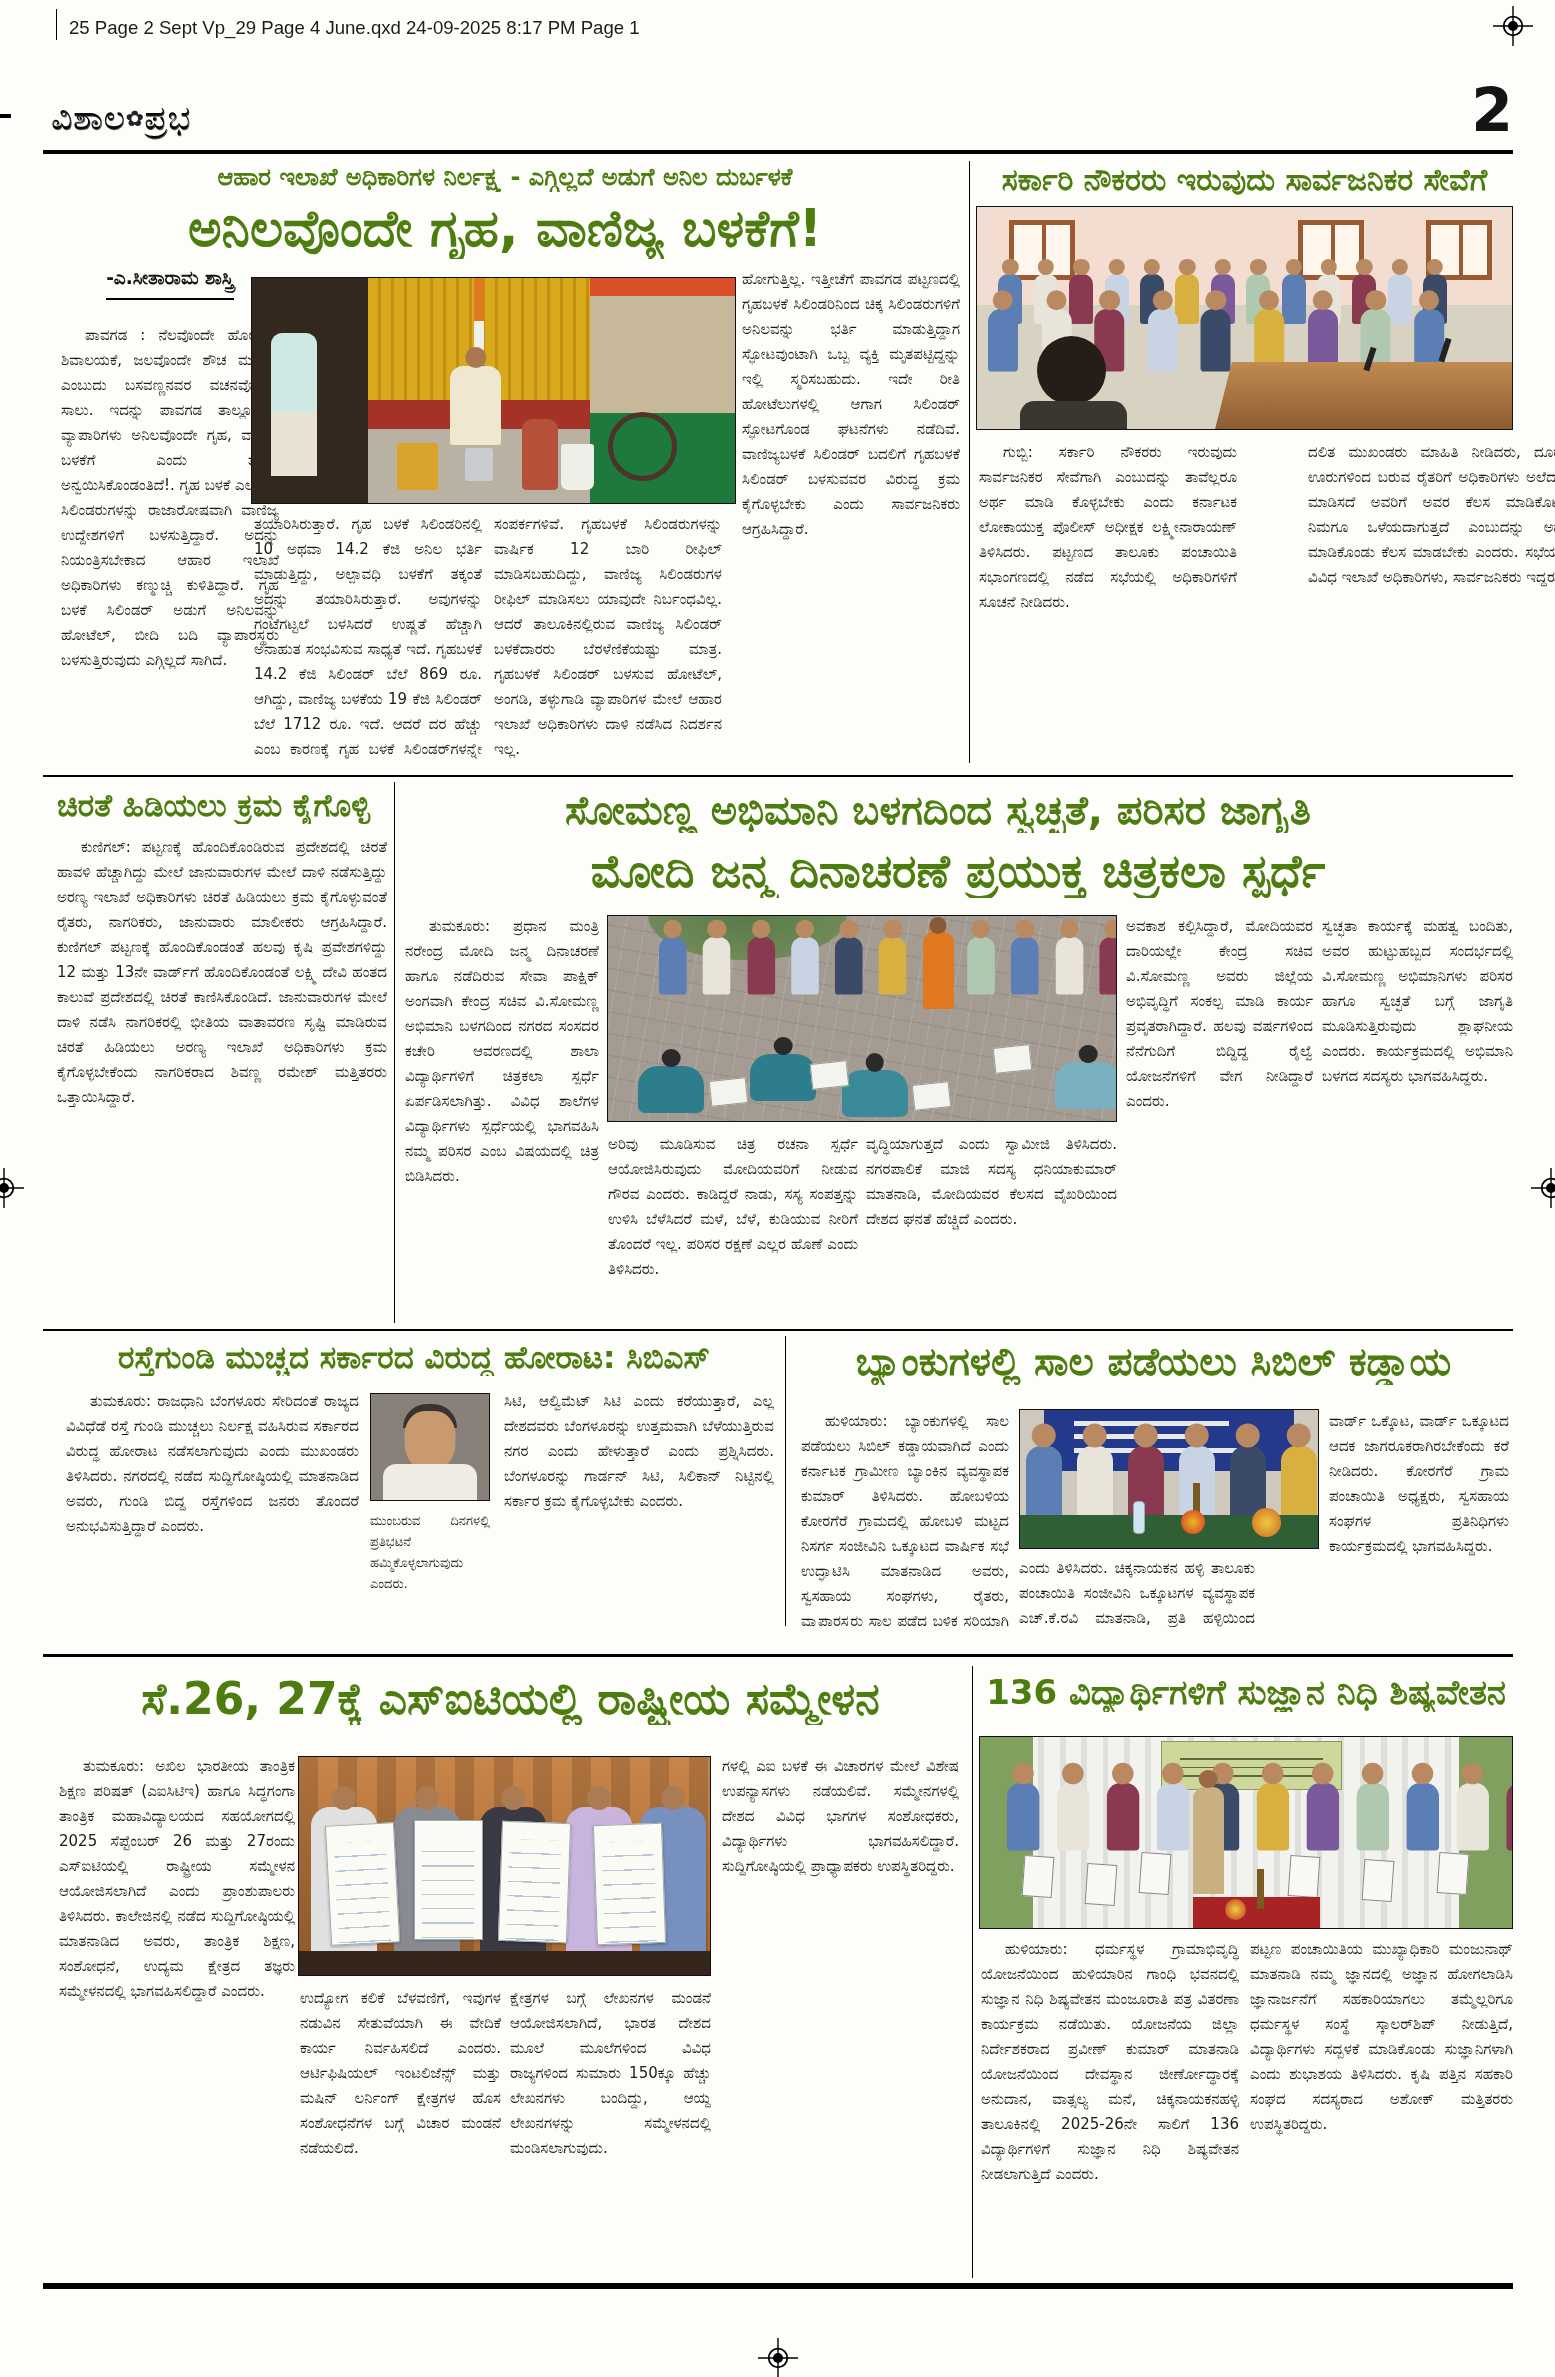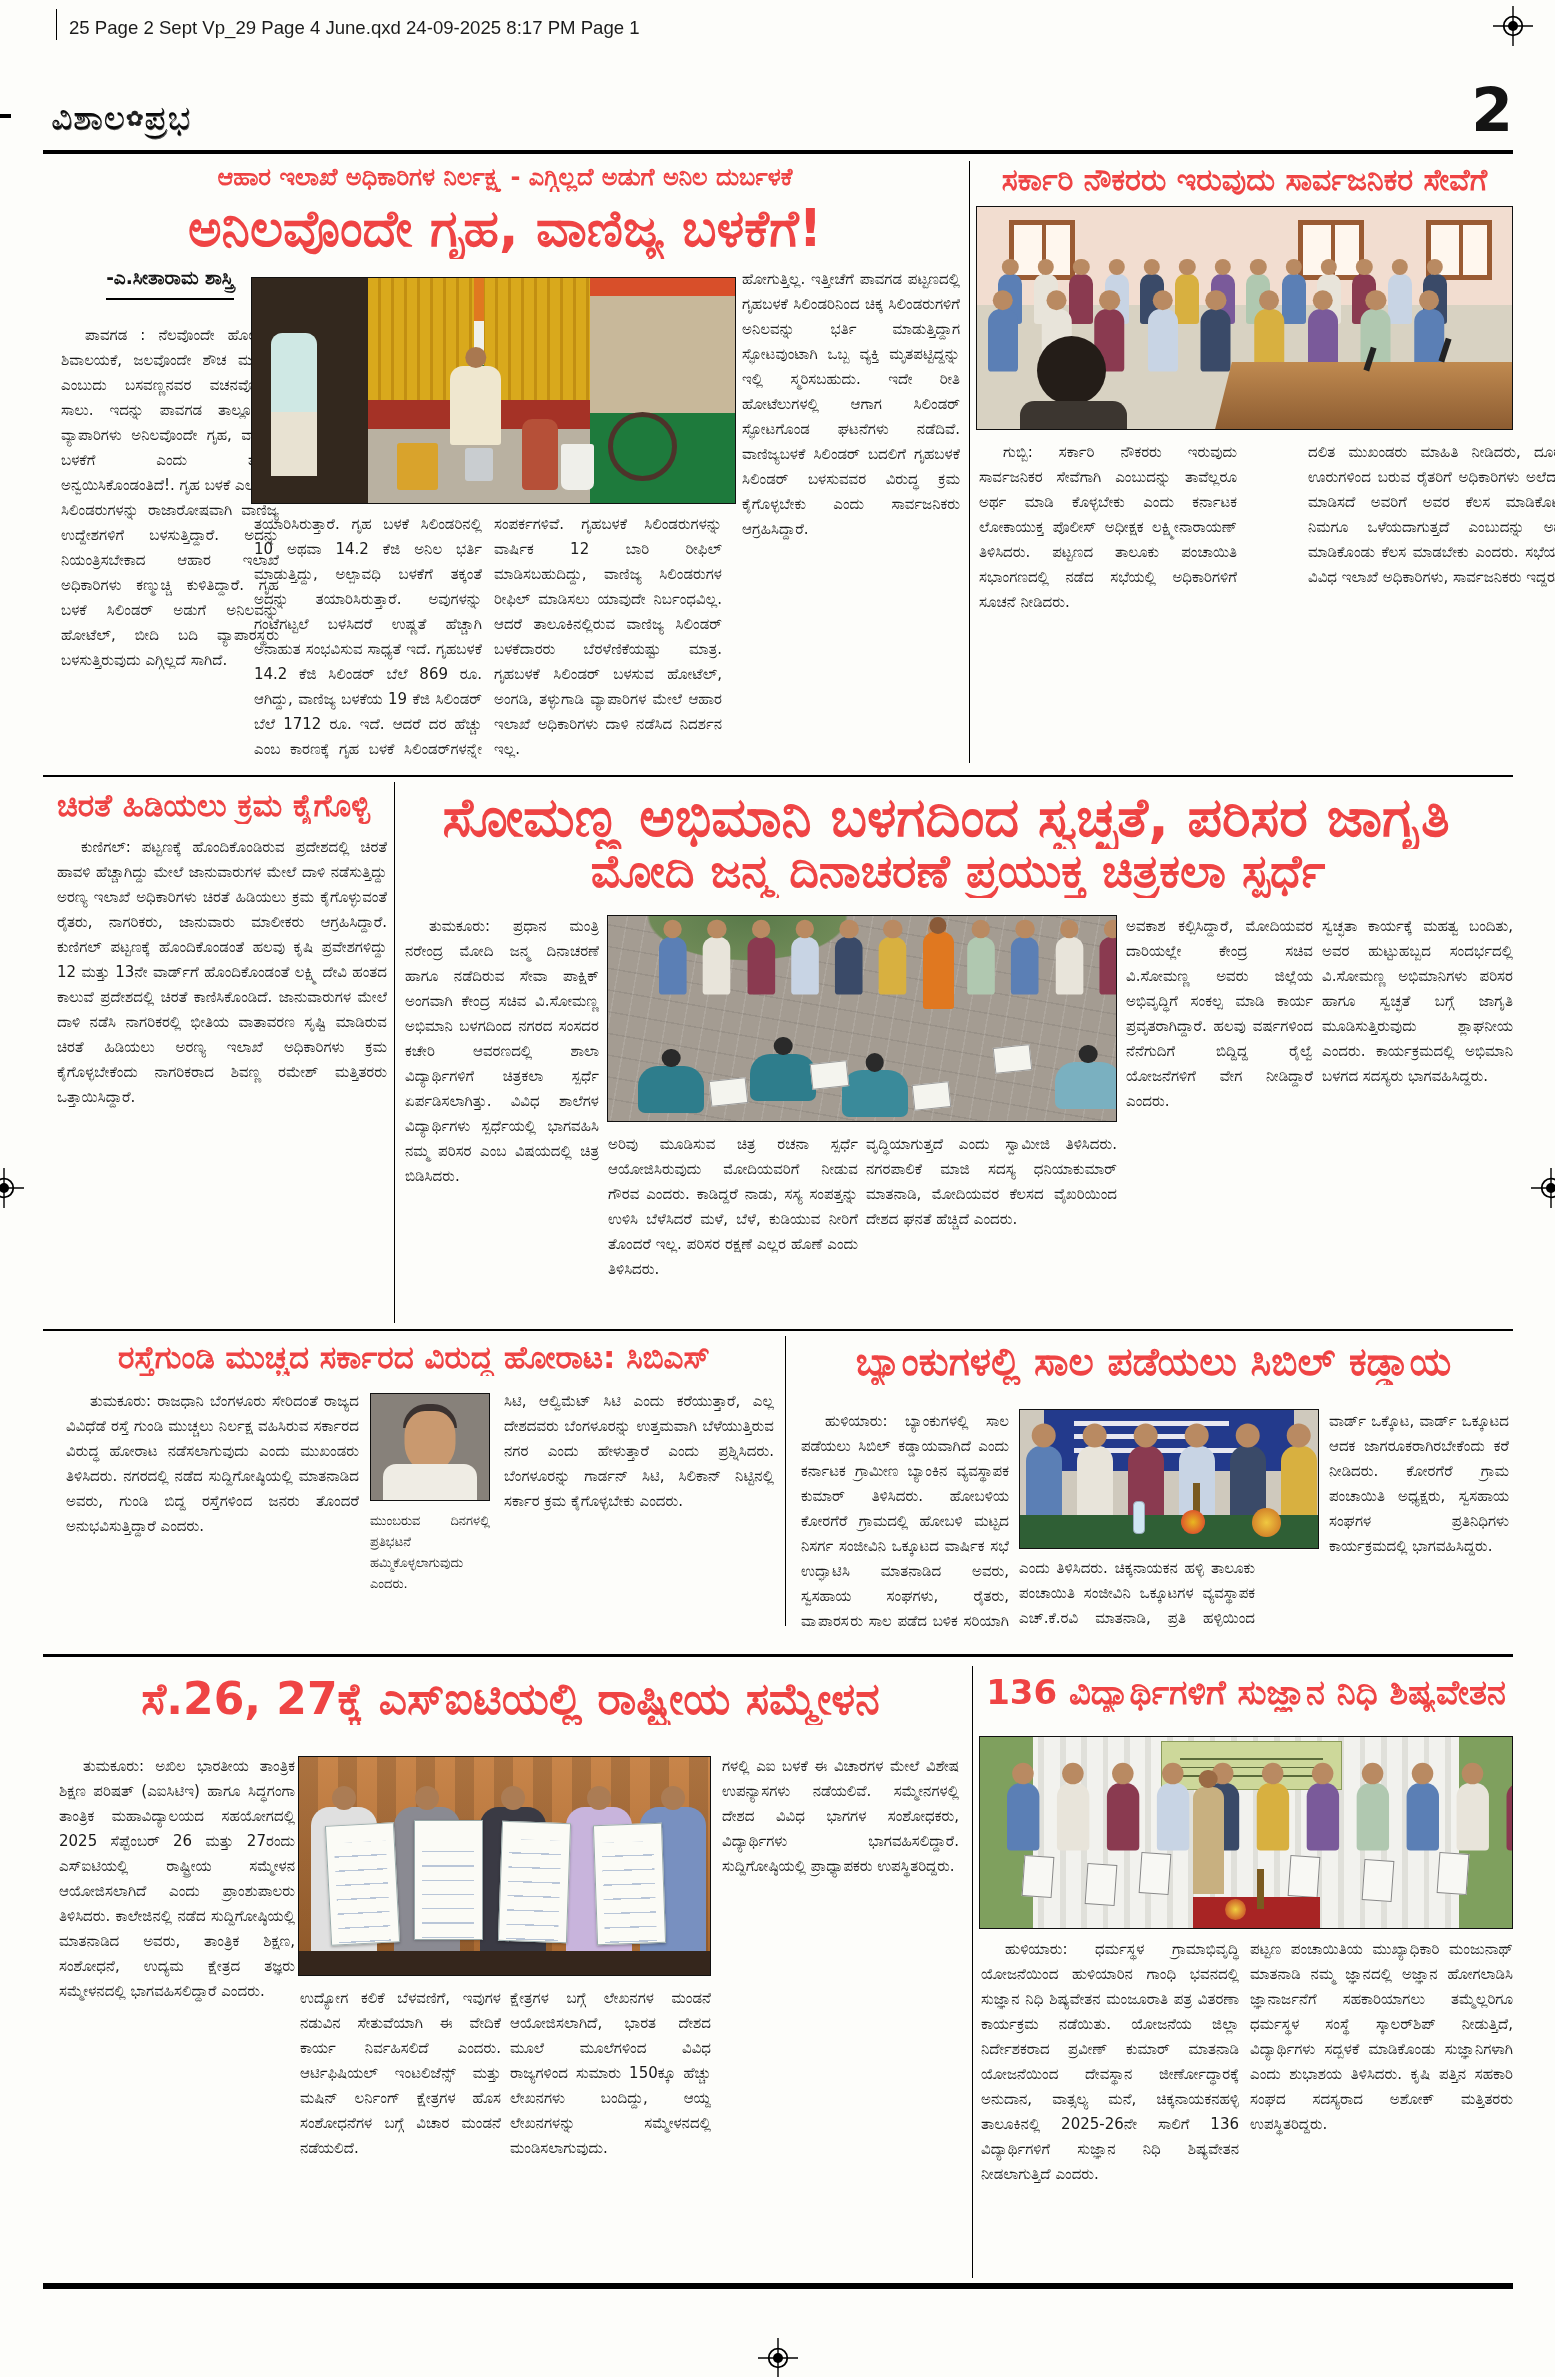--- a/index.html
+++ b/index.html
@@ -9,21 +9,21 @@
   .abs{position:absolute}
   .slug{font-family:"Liberation Sans",sans-serif;font-size:18.6px;color:#1c1c1c;white-space:nowrap}
   .slug-tick{background:#000}
   .edge-bar{background:#000}
   .regmark{line-height:0}
   .logo{font-weight:normal;font-size:33px;letter-spacing:0.7px;color:#0a0a0a;text-shadow:0.7px 0.7px 0 #555}
   .logo .flower{font-size:21.4px;vertical-align:14%;color:#222}
   .dateline{width:100%;text-align:center;font-size:19px;font-weight:bold;color:#111}
   .pagenum{font-size:60px;font-weight:bold;text-align:right;line-height:1}
   .hline,.vline{background:#000}
-  .hl{text-align:center;font-weight:bold;white-space:nowrap;overflow:hidden;color:#ef4444;line-height:1.15}
+  .hl{text-align:center;font-weight:bold;white-space:nowrap;overflow:hidden;color:#4d7c0f;line-height:1.15}
   .hl-left{text-align:left}
   .kicker{font-size:24px}
   .bodytext{font-size:15px;line-height:25px;text-align:justify;color:#1a1a1a;overflow:hidden}
   .small{font-size:13px;line-height:21px}
   .lead{text-indent:24px}
   .byline{font-size:18.6px;font-weight:bold;text-align:center}
   .byline-rule{height:2.9px;background:#000;width:128px;margin:8.6px auto 0}
   .photo{border:1.4px solid #111;overflow:hidden;background:#cfc9bd}
   .pp{width:24px;height:50px;border-radius:10px 10px 2.9px 2.9px;position:relative;flex:0 0 auto;background:#8a8a8a}
   .pp::before{content:"";position:absolute;top:-15px;left:50%;transform:translateX(-50%);width:16.4px;height:16.4px;border-radius:50%;background:#b98a62}
@@ -209,21 +209,21 @@
   </div>
   <div class="abs bodytext lead" style="left:979px;top:440px;width:258px;height:324px">ಗುಬ್ಬಿ: ಸರ್ಕಾರಿ ನೌಕರರು ಇರುವುದು ಸಾರ್ವಜನಿಕರ ಸೇವೆಗಾಗಿ ಎಂಬುದನ್ನು ತಾವೆಲ್ಲರೂ ಅರ್ಥ ಮಾಡಿ ಕೊಳ್ಳಬೇಕು ಎಂದು ಕರ್ನಾಟಕ ಲೋಕಾಯುಕ್ತ ಪೊಲೀಸ್ ಅಧೀಕ್ಷಕ ಲಕ್ಷ್ಮೀನಾರಾಯಣ್ ತಿಳಿಸಿದರು. ಪಟ್ಟಣದ ತಾಲೂಕು ಪಂಚಾಯಿತಿ ಸಭಾಂಗಣದಲ್ಲಿ ನಡೆದ ಸಭೆಯಲ್ಲಿ ಅಧಿಕಾರಿಗಳಿಗೆ ಸೂಚನೆ ನೀಡಿದರು.</div>
   <div class="abs bodytext" style="left:1308px;top:440px;width:263px;height:324px">ದಲಿತ ಮುಖಂಡರು ಮಾಹಿತಿ ನೀಡಿದರು, ದೂರದ ಊರುಗಳಿಂದ ಬರುವ ರೈತರಿಗೆ ಅಧಿಕಾರಿಗಳು ಅಲೆದಾಟ ಮಾಡಿಸದೆ ಅವರಿಗೆ ಅವರ ಕೆಲಸ ಮಾಡಿಕೊಟ್ಟರೆ ನಿಮಗೂ ಒಳೆಯದಾಗುತ್ತದೆ ಎಂಬುದನ್ನು ಅರ್ಥ ಮಾಡಿಕೊಂಡು ಕೆಲಸ ಮಾಡಬೇಕು ಎಂದರು. ಸಭೆಯಲ್ಲಿ ವಿವಿಧ ಇಲಾಖೆ ಅಧಿಕಾರಿಗಳು, ಸಾರ್ವಜನಿಕರು ಇದ್ದರು.</div>
 
   <div class="abs hline" style="left:43px;top:775px;width:1470px;height:2.1px"></div>
 
   <div class="abs hl hl-left" style="left:57px;top:788px;width:330px;font-size:31px">ಚಿರತೆ ಹಿಡಿಯಲು ಕ್ರಮ ಕೈಗೊಳ್ಳಿ</div>
   <div class="abs bodytext lead" style="left:57px;top:835px;width:330px;height:488px">ಕುಣಿಗಲ್: ಪಟ್ಟಣಕ್ಕೆ ಹೊಂದಿಕೊಂಡಿರುವ ಪ್ರದೇಶದಲ್ಲಿ ಚಿರತೆ ಹಾವಳಿ ಹೆಚ್ಚಾಗಿದ್ದು ಮೇಲೆ ಜಾನುವಾರುಗಳ ಮೇಲೆ ದಾಳಿ ನಡೆಸುತ್ತಿದ್ದು ಅರಣ್ಯ ಇಲಾಖೆ ಅಧಿಕಾರಿಗಳು ಚಿರತೆ ಹಿಡಿಯಲು ಕ್ರಮ ಕೈಗೊಳ್ಳುವಂತೆ ರೈತರು, ನಾಗರಿಕರು, ಜಾನುವಾರು ಮಾಲೀಕರು ಆಗ್ರಹಿಸಿದ್ದಾರೆ. ಕುಣಿಗಲ್ ಪಟ್ಟಣಕ್ಕೆ ಹೊಂದಿಕೊಂಡಂತೆ ಹಲವು ಕೃಷಿ ಪ್ರವೇಶಗಳಿದ್ದು 12 ಮತ್ತು 13ನೇ ವಾರ್ಡ್‌ಗೆ ಹೊಂದಿಕೊಂಡಂತೆ ಲಕ್ಷ್ಮಿ ದೇವಿ ಹಂತದ ಕಾಲುವೆ ಪ್ರದೇಶದಲ್ಲಿ ಚಿರತೆ ಕಾಣಿಸಿಕೊಂಡಿದೆ. ಜಾನುವಾರುಗಳ ಮೇಲೆ ದಾಳಿ ನಡೆಸಿ ನಾಗರಿಕರಲ್ಲಿ ಭೀತಿಯ ವಾತಾವರಣ ಸೃಷ್ಟಿ ಮಾಡಿರುವ ಚಿರತೆ ಹಿಡಿಯಲು ಅರಣ್ಯ ಇಲಾಖೆ ಅಧಿಕಾರಿಗಳು ಕ್ರಮ ಕೈಗೊಳ್ಳಬೇಕೆಂದು ನಾಗರಿಕರಾದ ಶಿವಣ್ಣ ರಮೇಶ್ ಮತ್ತಿತರರು ಒತ್ತಾಯಿಸಿದ್ದಾರೆ.</div>
   <div class="abs vline" style="left:394px;top:782px;width:1.4px;height:541px"></div>
 
-  <div class="abs hl" style="left:391px;top:787px;width:1110px;font-size:54px">ಸೋಮಣ್ಣ ಅಭಿಮಾನಿ ಬಳಗದಿಂದ ಸ್ವಚ್ಛತೆ, ಪರಿಸರ ಜಾಗೃತಿ</div>
+  <div class="abs hl" style="left:383px;top:787px;width:1110px;font-size:40px">ಸೋಮಣ್ಣ ಅಭಿಮಾನಿ ಬಳಗದಿಂದ ಸ್ವಚ್ಛತೆ, ಪರಿಸರ ಜಾಗೃತಿ</div>
   <div class="abs hl" style="left:403px;top:845px;width:1110px;font-size:46px">ಮೋದಿ ಜನ್ಮ ದಿನಾಚರಣೆ ಪ್ರಯುಕ್ತ ಚಿತ್ರಕಲಾ ಸ್ಪರ್ಧೆ</div>
   <div class="abs bodytext lead" style="left:405px;top:914px;width:194px;height:408px">ತುಮಕೂರು: ಪ್ರಧಾನ ಮಂತ್ರಿ ನರೇಂದ್ರ ಮೋದಿ ಜನ್ಮ ದಿನಾಚರಣೆ ಹಾಗೂ ನಡೆದಿರುವ ಸೇವಾ ಪಾಕ್ಷಿಕ್ ಅಂಗವಾಗಿ ಕೇಂದ್ರ ಸಚಿವ ವಿ.ಸೋಮಣ್ಣ ಅಭಿಮಾನಿ ಬಳಗದಿಂದ ನಗರದ ಸಂಸದರ ಕಚೇರಿ ಆವರಣದಲ್ಲಿ ಶಾಲಾ ವಿದ್ಯಾರ್ಥಿಗಳಿಗೆ ಚಿತ್ರಕಲಾ ಸ್ಪರ್ಧೆ ಏರ್ಪಡಿಸಲಾಗಿತ್ತು. ವಿವಿಧ ಶಾಲೆಗಳ ವಿದ್ಯಾರ್ಥಿಗಳು ಸ್ಪರ್ಧೆಯಲ್ಲಿ ಭಾಗವಹಿಸಿ ನಮ್ಮ ಪರಿಸರ ಎಂಬ ವಿಷಯದಲ್ಲಿ ಚಿತ್ರ ಬಿಡಿಸಿದರು.</div>
   <div class="abs photo" style="left:607px;top:915px;width:510px;height:207px">
     <div class="pd-bg"></div>
     <div class="pd-pavers"></div>
     <div class="pd-green"></div>
     <div class="crowdrow" style="left:10%;top:10%;gap:14.3px;transform:scale(1.15);transform-origin:left top">
         <div class="pp"></div>
         <div class="pp"></div>
         <div class="pp"></div>

